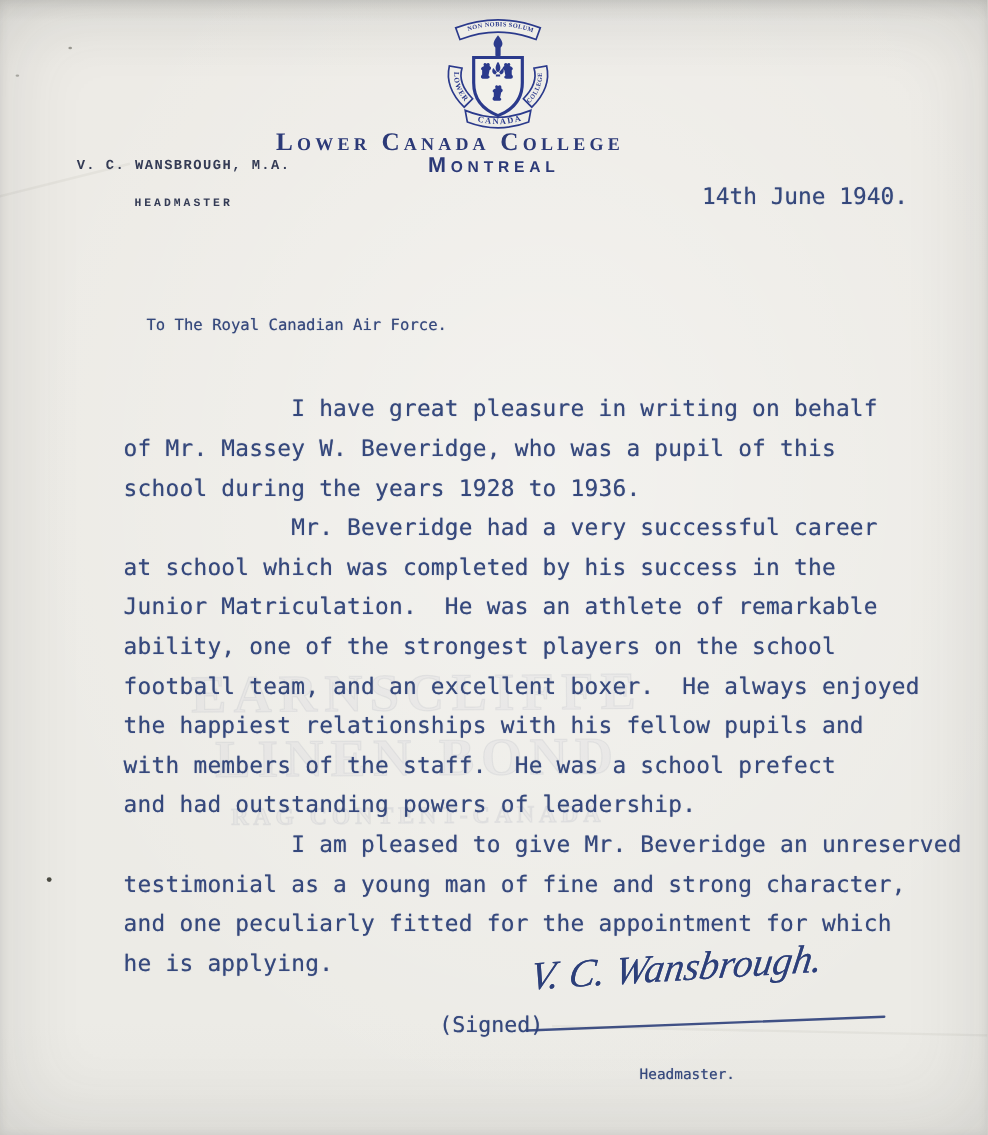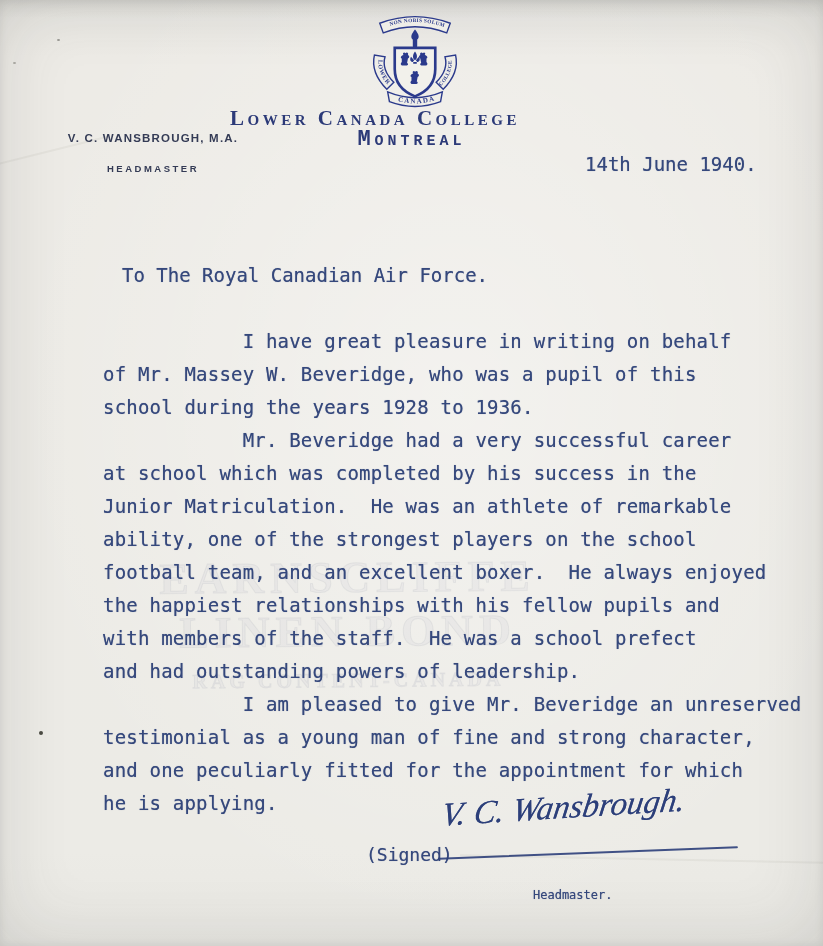--- a/index.html
+++ b/index.html
@@ -14,32 +14,32 @@
   }
   
   .crest{position:absolute;left:369px;top:10px;width:92px;height:104px;}
   .school-line{
     position:absolute;left:0;top:106px;width:750px;text-align:center;
     font-family:"Liberation Serif", serif;font-variant:small-caps;font-weight:700;
     font-size:21px;letter-spacing:3.5px;color:#2c3a78;
   }
   .city-line{
     position:absolute;left:0;top:127px;width:823px;text-align:center;
-    font-family:Liberation Mono, monospace;font-variant:small-caps;font-weight:700;
-    font-size:22px;letter-spacing:4px;color:#2c3a78;
+    font-family:Liberation Sans, sans-serif;font-variant:small-caps;font-weight:700;
+    font-size:18px;letter-spacing:4px;color:#2c3a78;
   }
   .hm-block{position:absolute;left:48px;top:132px;width:210px;text-align:center;
-    font-family:Liberation Sans, sans-serif;color:#343b55;}
+    font-family:Liberation Mono, monospace;color:#343b55;}
   .hm-name{font-size:11.5px;font-weight:700;letter-spacing:1.2px;white-space:nowrap;}
   .hm-title{font-size:9.5px;font-weight:600;letter-spacing:2.5px;margin-top:19px;}
   .date-line{position:absolute;left:585px;top:129px;font-size:19px;color:#35487c;
     text-shadow:0 0 0.7px rgba(53,72,124,0.7);white-space:nowrap;}
   
   .tw{color:#35487c;text-shadow:0 0 0.7px rgba(53,72,124,0.65);margin-top:24px;}
-  .salutation{position:absolute;left:122px;top:240px;font-size:19px;white-space:nowrap;text-align:right;}
+  .salutation{position:absolute;left:122px;top:240px;font-size:13px;white-space:nowrap;text-align:right;}
   .body-text{
     position:absolute;left:103px;top:301px;font-size:19px;line-height:33px;
     white-space:pre;letter-spacing:0.2px;
   }
   
   .signed-label{position:absolute;left:366px;top:820px;font-size:18px;white-space:nowrap;}
   .signature{
     position:absolute;left:436px;top:797px;width:320px;height:58px;
     font-family:"Liberation Serif", serif;font-style:italic;
     font-size:33px;color:#2c3f7a;white-space:nowrap;

